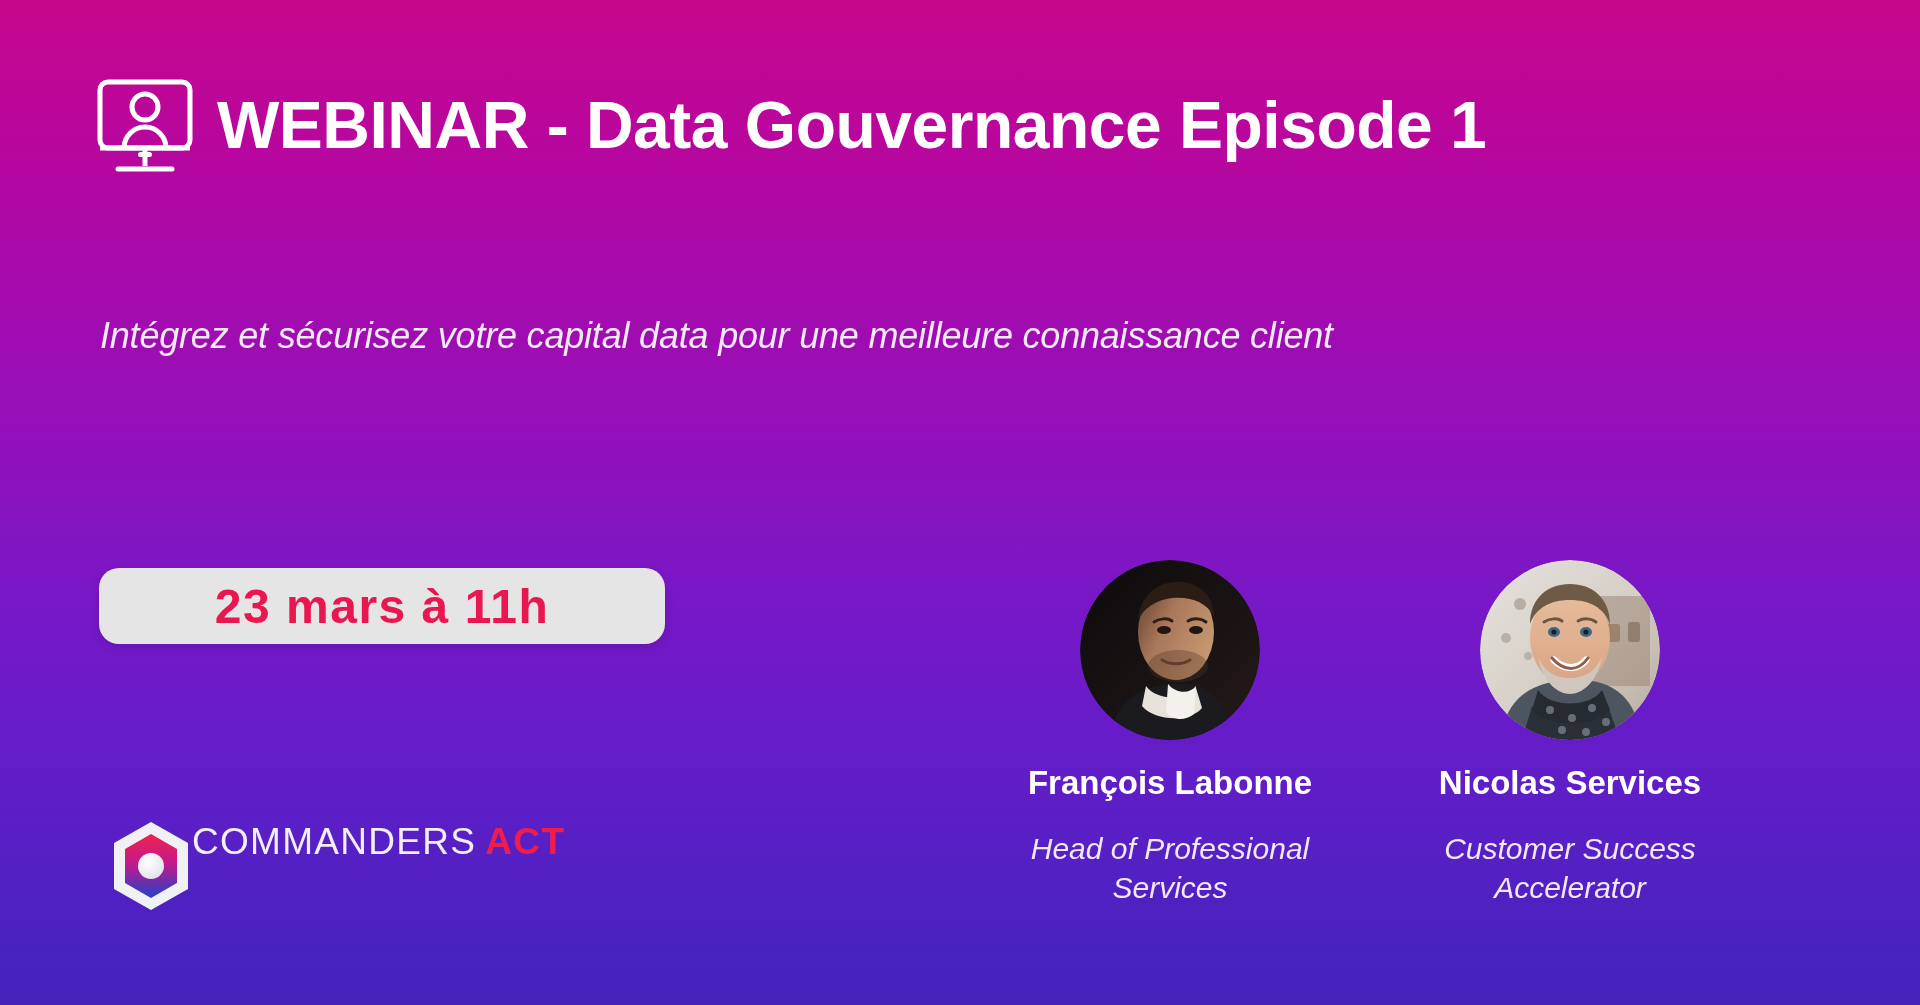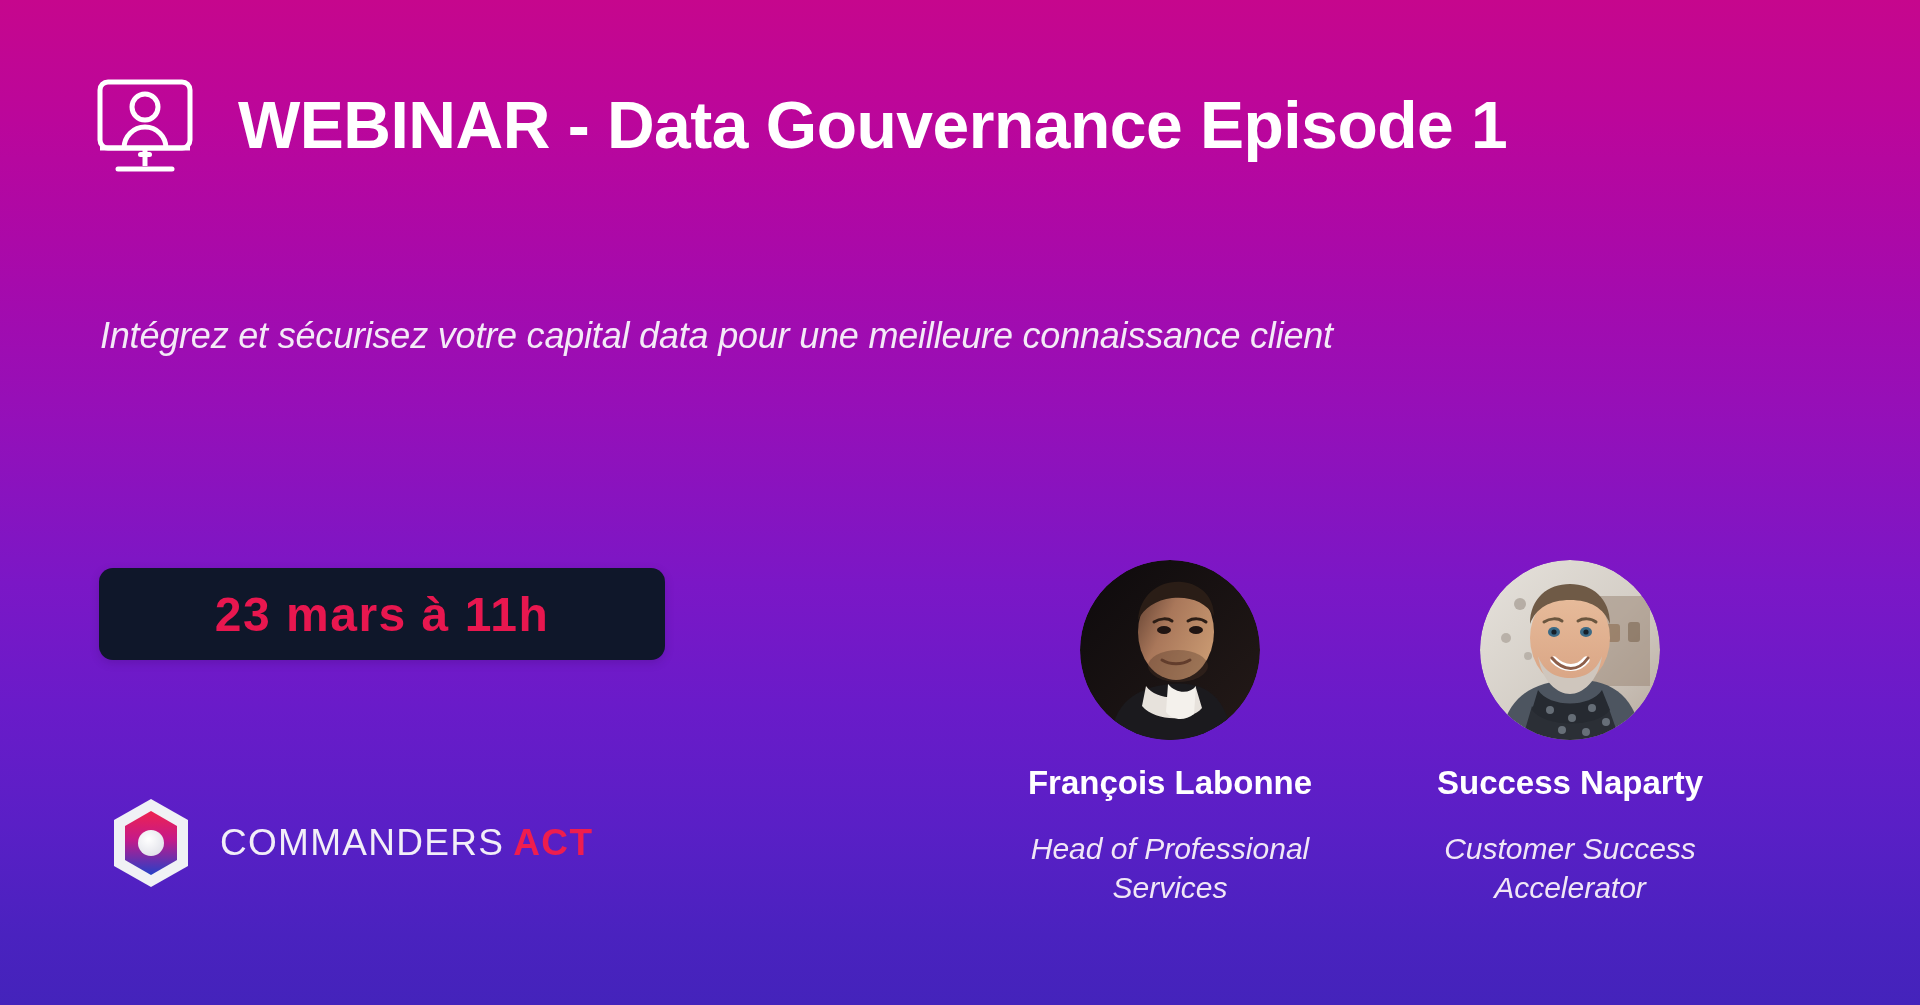--- a/index.html
+++ b/index.html
@@ -22,21 +22,21 @@
 
   .banner { position:relative; width:1920px; height:1005px; }
 
   
   .header-row {
     position:absolute;
     left:96px;
     top:78px;
     display:flex;
     align-items:center;
-    gap:44px;
+    gap:23px;
   }
   .webinar-icon { width:98px; height:96px; flex:0 0 auto; display:block; }
   .title {
     color:#ffffff;
     font-size:66px;
     font-weight:700;
     letter-spacing:-0.5px;
     line-height:1.05;
     white-space:nowrap;
   }
@@ -54,43 +54,42 @@
     line-height:1.45;
     letter-spacing:-0.2px;
   }
 
   
   .date-pill {
     position:absolute;
     left:99px;
     top:568px;
     width:566px;
-    height:92px;
-    background:#0f172a;
-    border-radius:14px;
+    height:76px;
+    background:#e5e5e5;
+    border-radius:20px;
     display:flex;
     align-items:center;
     justify-content:center;
     box-shadow:0 3px 10px rgba(40,0,60,.18);
   }
   .date-pill-text {
     color:#e8174f;
     font-size:48px;
     font-weight:700;
     letter-spacing:1.5px;
   }
 
   
   .logo-row {
     position:absolute;
     left:110px;
-    top:798px;
-    display:flex;
-    align-items:center;
-    gap:28px;
+    top:821px;
+    display:flex;
+    align-items:flex-start;
   }
   .logo-mark { width:82px; height:90px; display:block; flex:0 0 auto; }
   .logo-text { font-size:37px; letter-spacing:1.3px; white-space:nowrap; }
   .logo-text .cm { color:#f2eef8; font-weight:400; }
   .logo-text .act { color:#ef1d4e; font-weight:700; margin-left:9px; }
 
   
   .speakers {
     position:absolute;
     left:1020px;
@@ -260,18 +259,18 @@
             <ellipse cx="106" cy="72" rx="6" ry="5" fill="#3b6a86"></ellipse>
             <circle cx="74" cy="72" r="2.6" fill="#16202a"></circle>
             <circle cx="106" cy="72" r="2.6" fill="#16202a"></circle>
             <path d="M64 62c6-4 14-4 18-1" stroke="#6b563f" stroke-width="3" fill="none" stroke-linecap="round"></path>
             <path d="M98 61c5-3 13-3 18 1" stroke="#6b563f" stroke-width="3" fill="none" stroke-linecap="round"></path>
             <path d="M74 100c10 10 24 10 32 0" stroke="#ffffff" stroke-width="7" fill="none" stroke-linecap="round"></path>
             <path d="M72 98c12 14 26 14 36 0" stroke="#8d5f4a" stroke-width="3" fill="none" stroke-linecap="round"></path>
           </g>
         </svg>
       </div>
-      <div class="speaker-name">Success Naparty</div>
+      <div class="speaker-name">Nicolas Services</div>
       <div class="speaker-role">Customer Success Accelerator</div>
     </div>
 
   </div>
 </div>
 
 </body></html>

